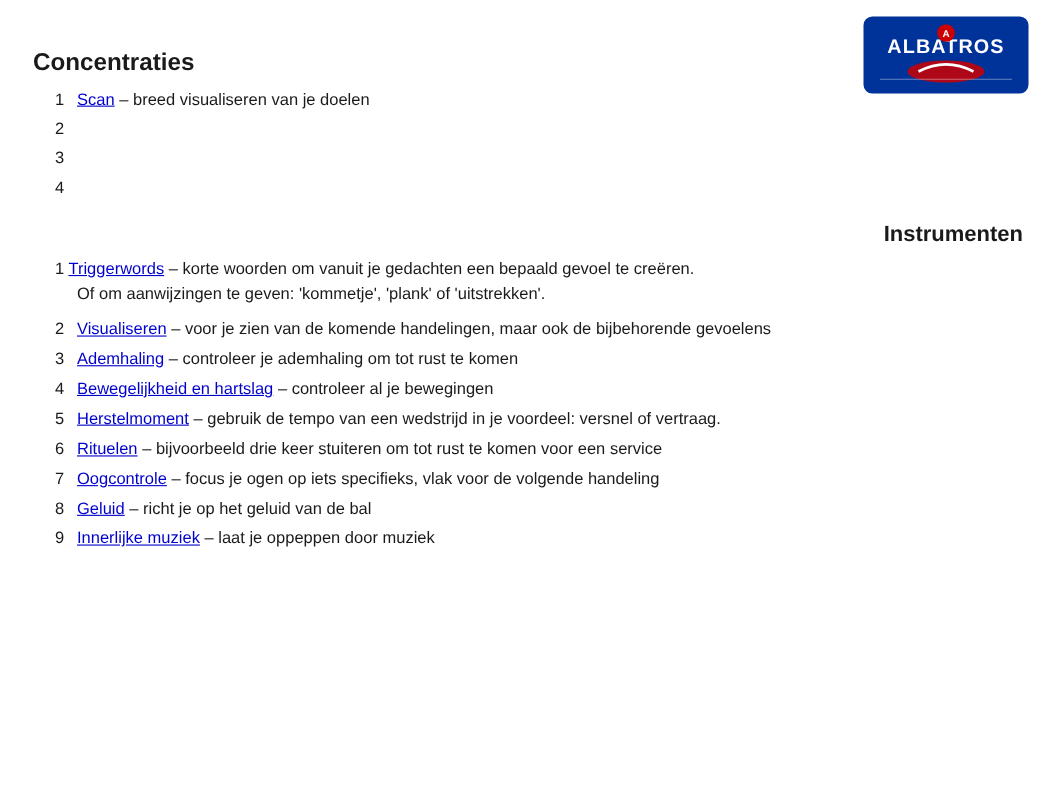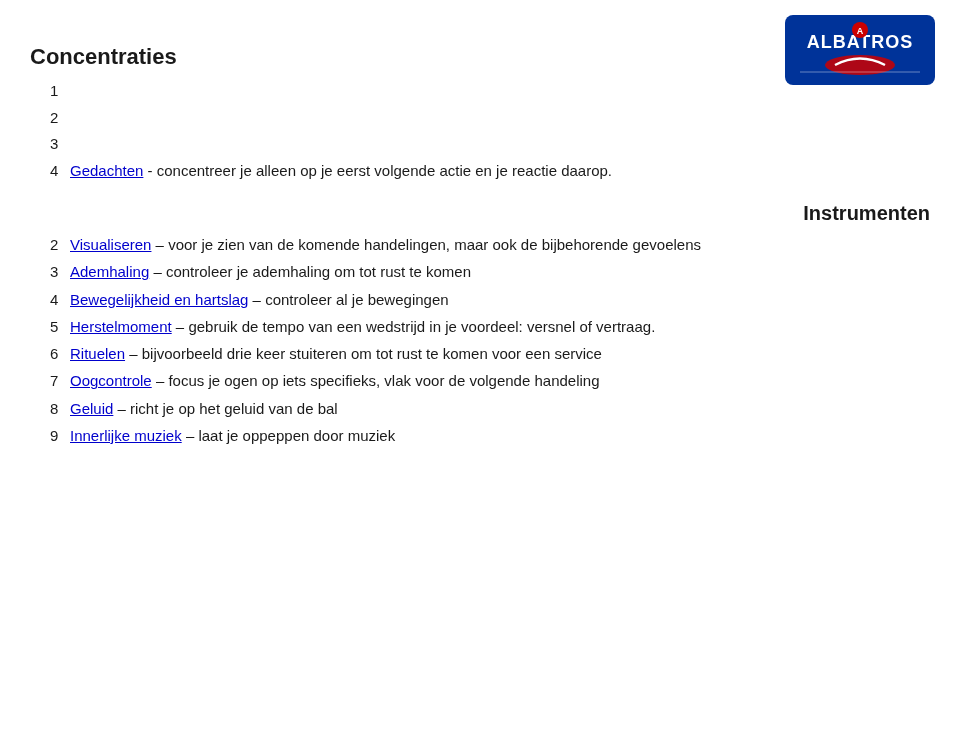--- a/index.html
+++ b/index.html
@@ -119,44 +119,49 @@
 </div>
 
 <div>
 
   <h1 class="page-title">Concentraties</h1>
 
   <div class="numbered-list">
     <div class="list-item">
       <div class="list-item-row">
         <span class="item-number">1</span>
+        <span>
+          <a class="item-link">Scan</a><span class="item-text"> – breed visualiseren van je doelen</span>
+        </span>
       </div>
     </div>
     <div class="list-item">
       <div class="list-item-row">
         <span class="item-number">2</span>
       </div>
     </div>
     <div class="list-item">
       <div class="list-item-row">
         <span class="item-number">3</span>
       </div>
     </div>
     <div class="list-item">
       <div class="list-item-row">
         <span class="item-number">4</span>
-        <span>
-          <a class="item-link">Gedachten</a><span class="item-text"> - concentreer je alleen op je eerst volgende actie en je reactie daarop.</span>
-        </span>
       </div>
     </div>
   </div>
 
   <h2 class="section-title">Instrumenten</h2>
 
+  <div class="paragraph sub-numbered">
+    <span class="item-number">1 </span><a class="item-link">Triggerwords</a><span class="item-text"> – korte woorden om vanuit je gedachten een bepaald gevoel te creëren.</span>
+    <br>
+    <span style="margin-left: 20px; display: inline-block;">Of om aanwijzingen te geven: 'kommetje', 'plank' of 'uitstrekken'.</span>
+  </div>
 
   <div class="sub-numbered">
     <div class="sub-item">
       <span class="item-number">2</span>
       <span class="sub-item-text">
         <a class="item-link">Visualiseren</a><span class="item-text"> – voor je zien van de komende handelingen, maar ook de bijbehorende gevoelens</span>
       </span>
     </div>
     <div class="sub-item">
       <span class="item-number">3</span>

